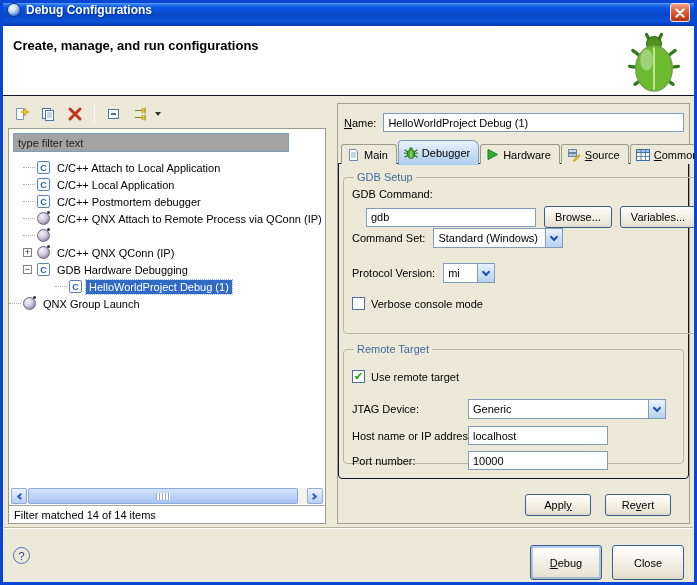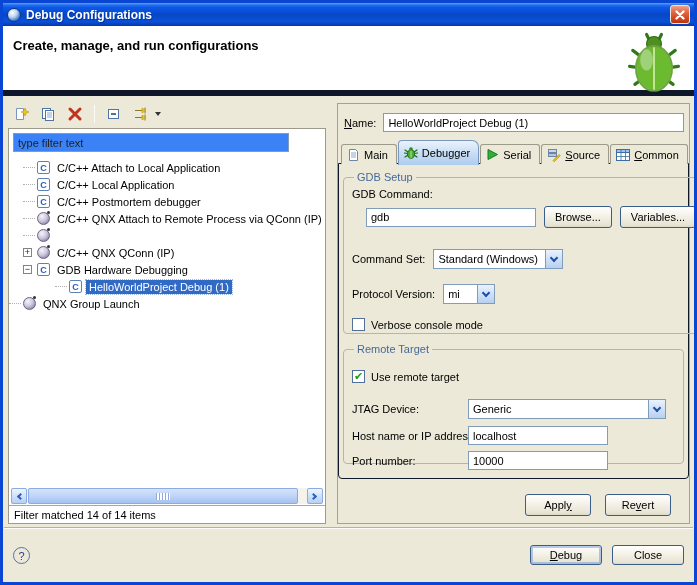--- a/index.html
+++ b/index.html
@@ -5,47 +5,47 @@
   * { margin:0; padding:0; box-sizing:border-box; }
   html,body { width:697px; height:585px; }
   body { font-family:"Liberation Sans", sans-serif; font-size:11px; color:#000; }
 
   .window { position:relative; width:697px; height:585px; border:3px solid #0a46d4;
             background:#ece9d8; overflow:hidden; }
 
   
   .titlebar { position:absolute; top:0; left:0; right:0; height:23px;
     background:linear-gradient(180deg,#5ea2f5 0%,#2a74e8 8%,#0c59e8 18%,#0747c8 50%,#0a51d8 82%,#0536a8 100%);
-    display:flex; align-items:center; padding:0 4px; gap:5px; }
+    display:flex; align-items:flex-start; padding:0 4px; gap:5px; }
   .title-icon { width:14px; height:14px; border-radius:50%;
     background:radial-gradient(circle at 35% 30%, #ffffff, #bcd4f0 40%, #4c7fd0 70%, #1a4fae);
     border:1px solid #0c3a8c; flex:0 0 auto; }
   .title-text { color:#fff; font-weight:bold; font-size:12px; text-shadow:1px 1px 1px #00349a; flex:1; }
   .close-btn { width:20px; height:19px; border-radius:3px; border:1px solid #f0e8e0;
     background:linear-gradient(180deg,#f0a088 0%,#e06a48 35%,#d44820 70%,#b83410 100%);
     display:flex; align-items:center; justify-content:center; cursor:pointer; }
 
   
   .header { position:absolute; top:23px; left:0; right:0; height:70px; background:#fff;
-    border-bottom:6px solid #0f172a; }
+    border-bottom:1px solid #0f172a; }
   .header-title { position:absolute; left:10px; top:12px; font-weight:bold; font-size:13px; }
   .beetle { position:absolute; right:8px; top:1px; }
 
   
   .toolbar { position:absolute; left:8px; top:99px; height:24px; display:flex; align-items:center; gap:7px; }
   .tool-btn { width:20px; height:20px; display:flex; align-items:center; justify-content:center; cursor:pointer; }
   .tool-sep { width:1px; height:18px; background:#b8b5a4; border-right:1px solid #fbfaf4; margin:0 2px; }
   .tool-caret { width:0; height:0; border-left:3px solid transparent; border-right:3px solid transparent;
     border-top:4px solid #333; margin-left:-3px; }
 
   
   .left-panel { position:absolute; left:5px; top:125px; width:318px; height:396px;
     background:#fff; border:1px solid #9c9a8a; }
   .filter-input { position:absolute; left:4px; top:4px; width:276px; height:19px;
-    border:1px solid #7f9db9; padding:1px 4px; font:11px "Liberation Sans",sans-serif; color:#222; background:#3b82f6; }
+    border:1px solid #7f9db9; padding:1px 4px; font:11px "Liberation Sans",sans-serif; color:#222; background:#a3a3a3; }
   .tree { position:absolute; left:0; top:30px; right:0; bottom:36px; overflow:hidden; }
   .tree-row { height:17px; display:flex; align-items:center; white-space:nowrap; cursor:default; }
   .expander { width:9px; height:9px; border:1px solid #848284; background:#fff; flex:0 0 auto;
     display:flex; align-items:center; justify-content:center; font-size:9px; line-height:7px;
     color:#222; margin-right:3px; cursor:pointer; }
   .hline { width:12px; height:1px; border-top:1px dotted #b0b0b0; flex:0 0 auto; }
   .ticon { width:13px; height:13px; flex:0 0 auto; margin:0 4px 0 2px; }
   .c-icon { background:#fff; border:1px solid #5c83b4; border-radius:2px; color:#2563c0;
     font-weight:bold; font-size:9px; display:flex; align-items:center; justify-content:center; }
   .qnx-icon { border-radius:50%; border:1px solid #6a6480; position:relative;
@@ -96,21 +96,21 @@
   fieldset.group legend { color:#45699a; padding:0 3px; margin-left:2px; }
   .gdb-group { height:163px; }
   .remote-group { height:121px; }
 
   .frow { display:flex; align-items:center; }
   .lbl { white-space:nowrap; }
   .gdb-cmd-label { margin-top:3px; display:block; }
   .cmd-row { margin-top:6px; gap:8px;margin-left:14px; }
   .cmd-row input { width:170px; height:19px; border:1px solid #7f9db9; padding:1px 4px;
     font:11px "Liberation Sans",sans-serif; background:#fff; }
-  .cs-row { margin-top:21px; gap:8px; }
+  .cs-row { gap:8px; }
   .pv-row { margin-top:15px; gap:8px; }
   .vb-row { margin-top:14px; }
   .use-row { margin-top:13px; }
   .jtag-row { margin-top:16px; }
   .host-row { margin-top:7px; }
   .port-row { margin-top:6px; }
   .col-lbl { width:116px; flex:0 0 auto; }
   .txt { height:19px; border:1px solid #7f9db9; padding:1px 4px; background:#fff;
     font:11px "Liberation Sans",sans-serif; }
   .w140 { width:140px; }
@@ -140,21 +140,21 @@
   .panel-buttons { position:absolute; right:18px; bottom:7px; display:flex; gap:14px; }
 
   .groove { position:absolute; left:1px; right:1px; top:524px; height:2px;
     border-top:1px solid #b5b2a1; border-bottom:1px solid #fcfbf7; }
 
   .footer { position:absolute; left:0; right:0; bottom:0; height:53px; }
   .help-btn { position:absolute; left:10px; top:18px; width:17px; height:17px; border-radius:50%;
     border:1px solid #5570b8; color:#33408a; display:flex; align-items:center; justify-content:center;
     font-size:11px; cursor:pointer; background:#ece9d8; }
   .footer-buttons { position:absolute; right:10px; top:16px; display:flex; gap:10px; }
-  .footer-buttons .xp-btn { min-width:72px; height:20px; }
+  .footer-buttons .xp-btn { min-width:72px; height:35px; }
 
   u { text-decoration:underline; }
 </style>
 </head>
 <body>
 
 <div class="window">
 
   <div class="titlebar">
     <span class="title-icon"></span>
@@ -314,21 +314,21 @@
           <ellipse cx="7" cy="8" rx="3.4" ry="4.2" fill="#49b52e" stroke="#1e6a12"></ellipse>
           <circle cx="7" cy="3" r="1.8" fill="#2e8a1a"></circle>
           <path d="M7 4.5 V12" stroke="#d0eeb8" stroke-width="0.8"></path>
         </svg>
         <span>Debugger</span>
       </div>
       <div class="tab">
         <svg width="13" height="13" viewBox="0 0 13 13">
           <polygon points="2,1.5 11.5,6.5 2,11.5" fill="#2fae3a" stroke="#1b7a24"></polygon>
         </svg>
-        <span>Serial</span>
+        <span>Hardware</span>
       </div>
       <div class="tab">
         <svg width="14" height="14" viewBox="0 0 14 14">
           <rect x="1.5" y="1.5" width="8" height="3" fill="#cfd8e4" stroke="#6a87a8"></rect>
           <rect x="1.5" y="5.5" width="8" height="3" fill="#b8c6d8" stroke="#6a87a8"></rect>
           <path d="M6 12.5 L12 6.5 L13.2 7.7 L7.2 13.7 Z" fill="#f0c420" stroke="#9a7a10" stroke-width="0.6"></path>
         </svg>
         <span><u>S</u>ource</span>
       </div>
       <div class="tab">

